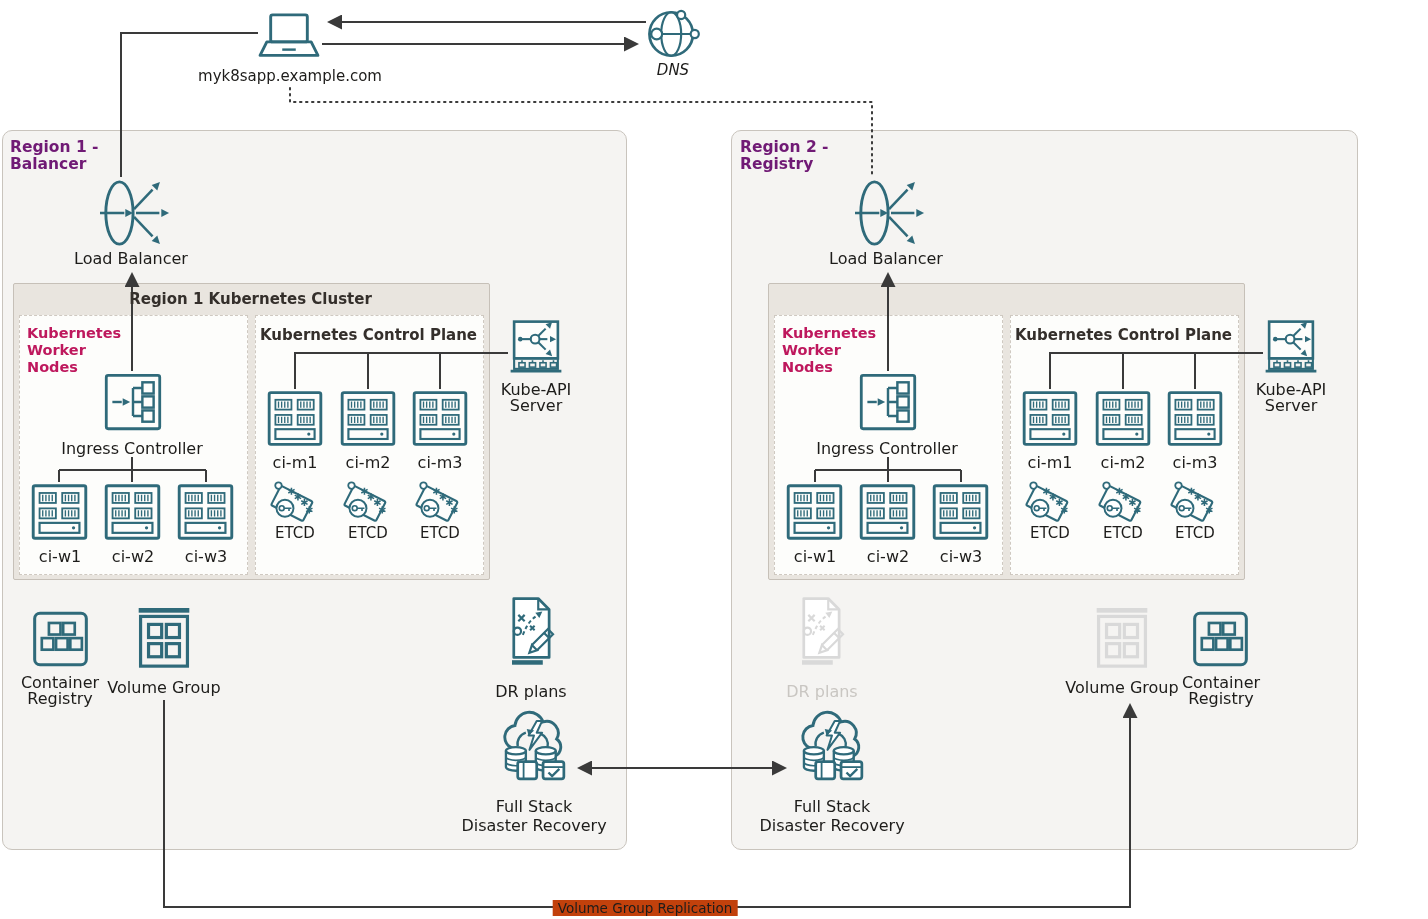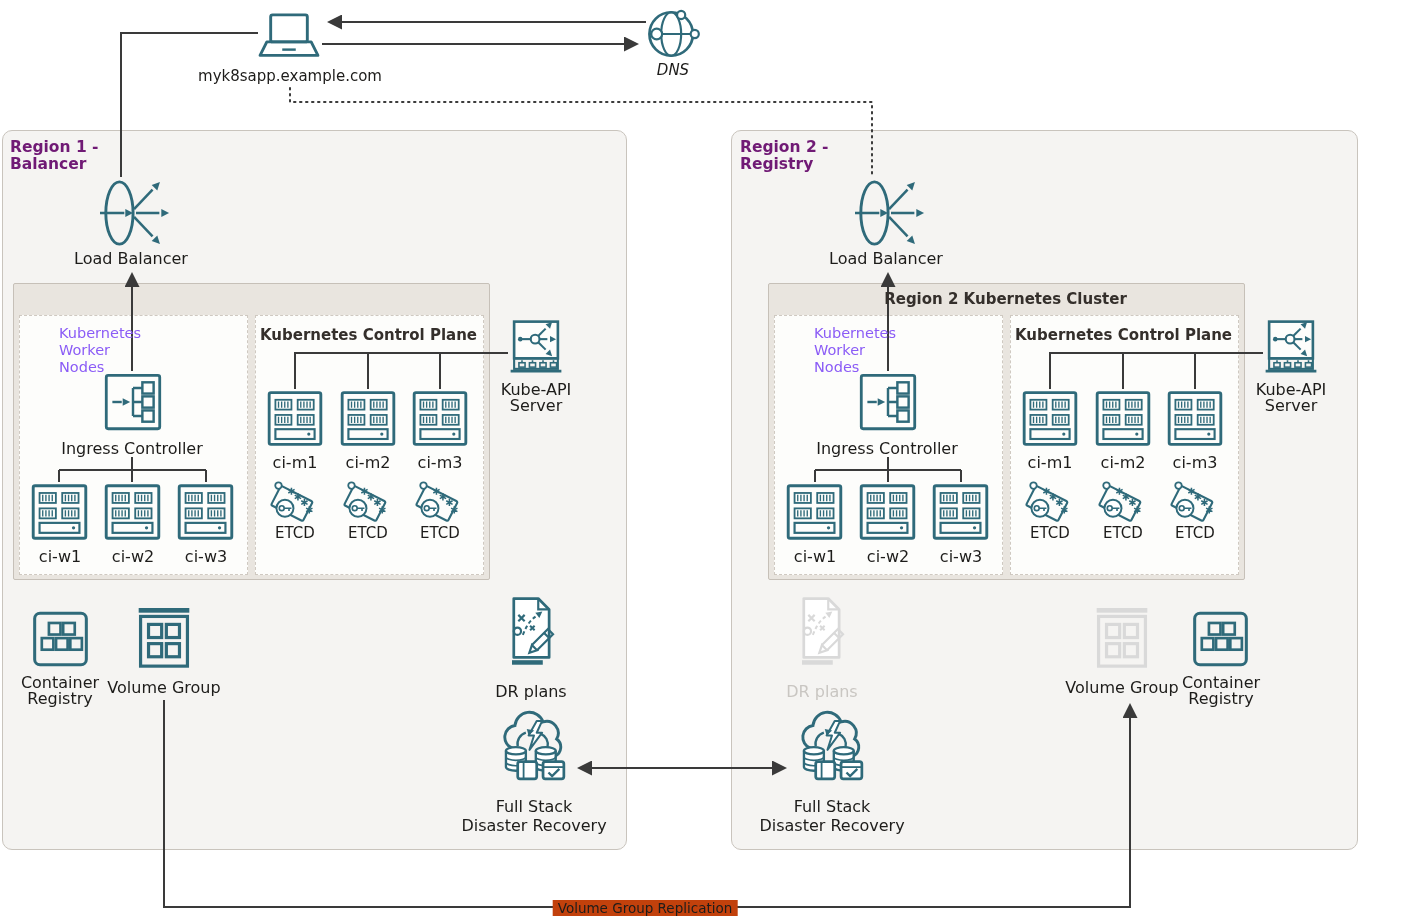--- a/index.html
+++ b/index.html
@@ -5,21 +5,21 @@
   html,body{margin:0;padding:0;background:#ffffff;}
   body{width:1428px;height:919px;font-family:"DejaVu Sans","Liberation Sans",sans-serif;}
   .stage{position:relative;width:1428px;height:919px;background:#fff;overflow:hidden;}
   .region{position:absolute;background:#f5f4f2;border:1px solid #c9c4bd;border-radius:10px;z-index:1;}
   .cluster{position:absolute;background:#e9e5df;border:1px solid #c6c0b8;border-radius:2px;z-index:2;}
   .subbox{position:absolute;background:#fdfdfb;border:1px dashed #cfc9c1;z-index:3;}
   .lines{position:absolute;left:0;top:0;z-index:4;pointer-events:none;}
   .lbl{position:absolute;z-index:5;font-size:16px;line-height:16px;color:#1d1c1a;text-align:center;transform:translateX(-50%);white-space:nowrap;}
   .btitle{position:absolute;z-index:5;font-size:15.5px;line-height:17.5px;font-weight:bold;color:#701a75;white-space:nowrap;}
   .ctitle{position:absolute;z-index:5;font-size:15px;font-weight:bold;color:#342f2b;text-align:center;}
-  .stitle{position:absolute;z-index:5;font-size:14.5px;line-height:17px;font-weight:normal;color:#8b5cf6;white-space:nowrap;margin-left:32px;}
+  .stitle{position:absolute;z-index:5;font-size:14.5px;line-height:17px;font-weight:bold;color:#be185d;white-space:nowrap;}
   .ic{position:absolute;z-index:5;}
   .teal{color:#2f6a7a;}
   .dis{color:#d9d9d9;}
   .dislbl{color:#c9c6c2;}
   .repl-lbl{position:absolute;z-index:6;font-size:13.5px;color:#1d1c1a;background:#c2410c;padding:0 5px;transform:translateX(-50%);white-space:nowrap;}
 </style>
 </head>
 <body>
 
 <div class="stage">
@@ -227,20 +227,21 @@
   <div class="lbl" style="left:673px;top:62px;font-size:15px;font-style:italic;">DNS</div>
 
   <div class="btitle" style="left:10px;top:139px;">Region 1 -</div>
   <div class="btitle" style="left:10px;top:156px;">Balancer</div>
 
   <svg class="ic teal" style="left:98px;top:176px;width:76px;height:74px;">
       <use href="#i-lb"></use>
     </svg>
   <div class="lbl" style="left:131px;top:251px;">Load Balancer</div>
 
+  <div class="ctitle" style="left:13px;top:290px;width:475px;">Region 1 Kubernetes Cluster</div>
 
   <div class="stitle" style="left:27px;top:325px;">Kubernetes</div>
   <div class="stitle" style="left:27px;top:342px;">Worker</div>
   <div class="stitle" style="left:27px;top:359px;">Nodes</div>
 
   <svg class="ic teal" style="left:103px;top:372px;width:60px;height:60px;">
       <use href="#i-ingress"></use>
     </svg>
   <div class="lbl" style="left:132px;top:441px;">Ingress Controller</div>
 
@@ -312,21 +313,20 @@
   <div class="lbl" style="left:534px;top:818px;">Disaster Recovery</div>
 
   <div class="btitle" style="left:740px;top:139px;text-align:right;">Region 2 -</div>
   <div class="btitle" style="left:740px;top:156px;">Registry</div>
 
   <svg class="ic teal" style="left:853px;top:176px;width:76px;height:74px;">
       <use href="#i-lb"></use>
     </svg>
   <div class="lbl" style="left:886px;top:251px;">Load Balancer</div>
 
-  <div class="ctitle" style="left:768px;top:290px;width:475px;">Region 2 Kubernetes Cluster</div>
 
   <div class="stitle" style="left:782px;top:325px;">Kubernetes</div>
   <div class="stitle" style="left:782px;top:342px;">Worker</div>
   <div class="stitle" style="left:782px;top:359px;">Nodes</div>
 
   <svg class="ic teal" style="left:858px;top:372px;width:60px;height:60px;">
       <use href="#i-ingress"></use>
     </svg>
   <div class="lbl" style="left:887px;top:441px;">Ingress Controller</div>
 

